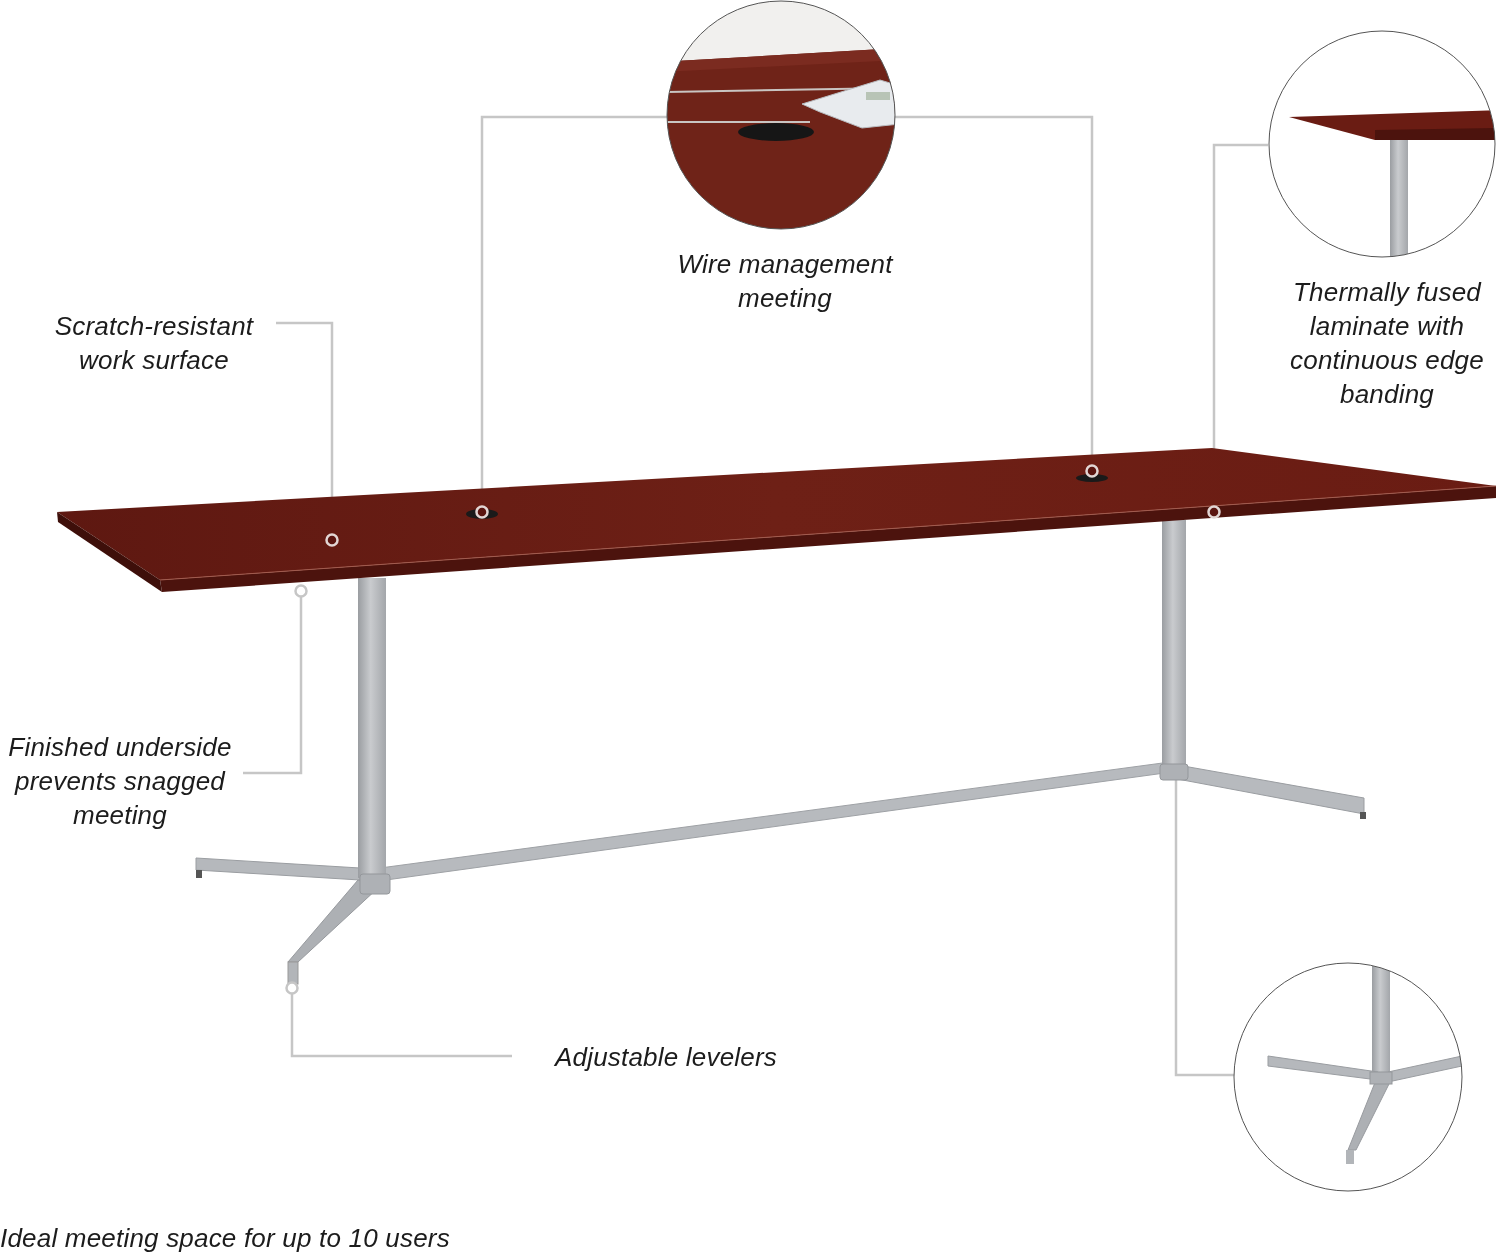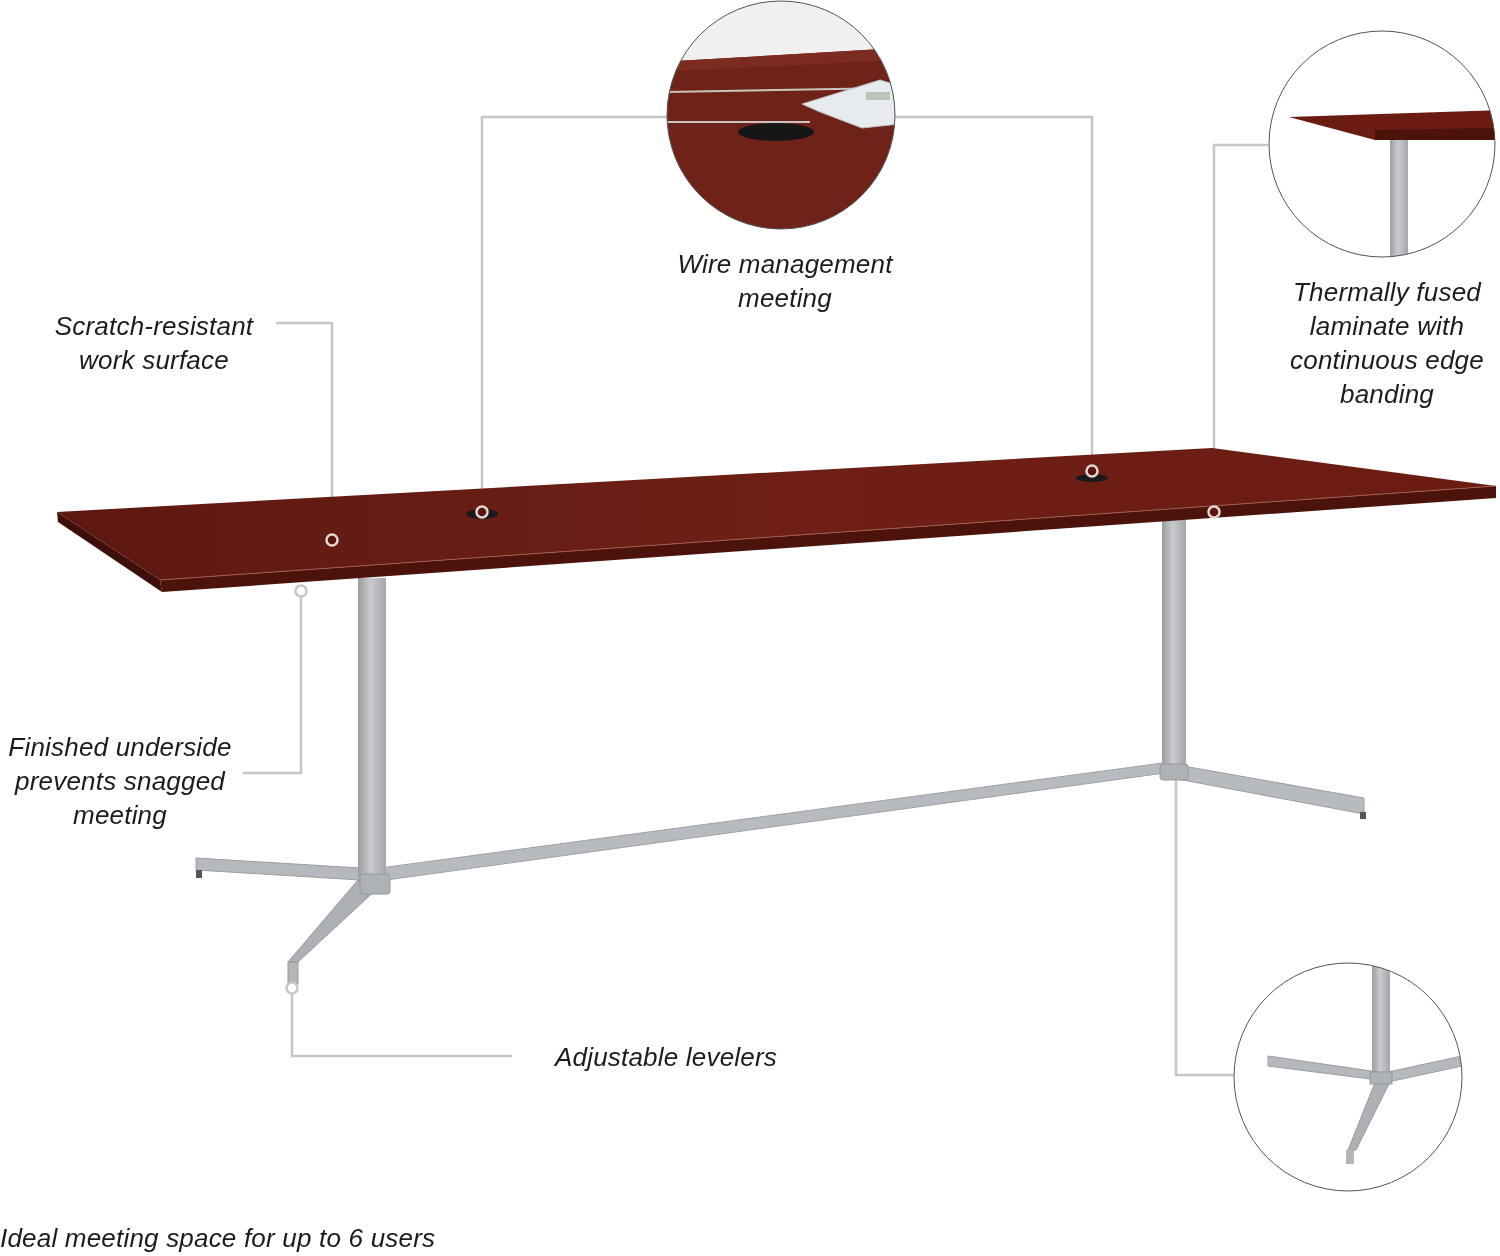--- a/index.html
+++ b/index.html
@@ -158,15 +158,15 @@
     <span>prevents snagged</span>
     <span>meeting</span>
   </div>
 
   <div class="label lbl-left" style="left:518px; top:1040px;margin-left:37px;">
     <span>Adjustable levelers</span>
   </div>
 
 
   <div class="label lbl-left" style="left:0px; top:1221px;">
-    <span>Ideal meeting space for up to 6 users</span>
+    <span>Ideal meeting space for up to 10 users</span>
   </div>
 </div>
 
 </body></html>

